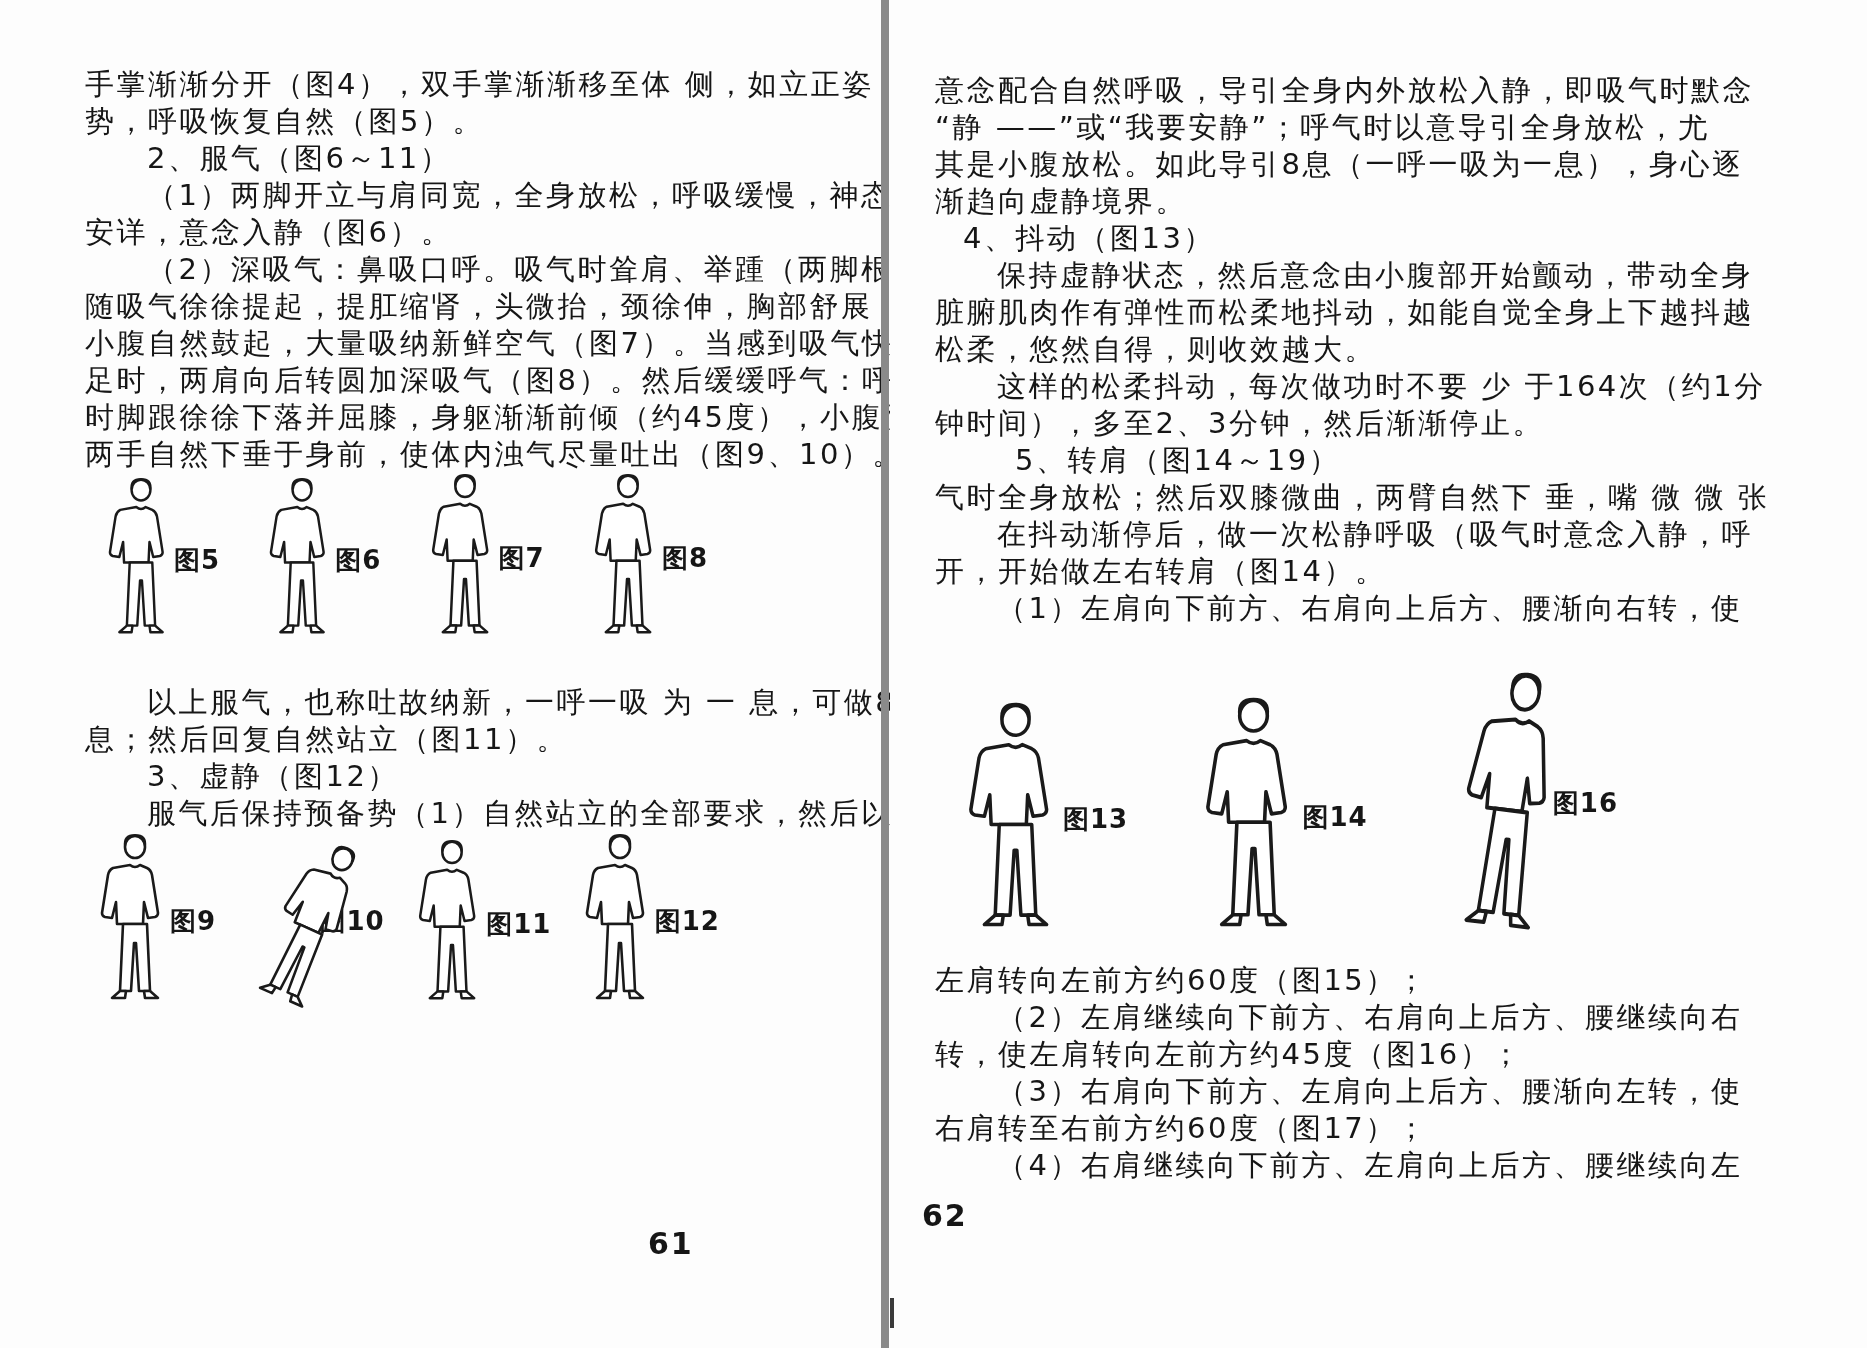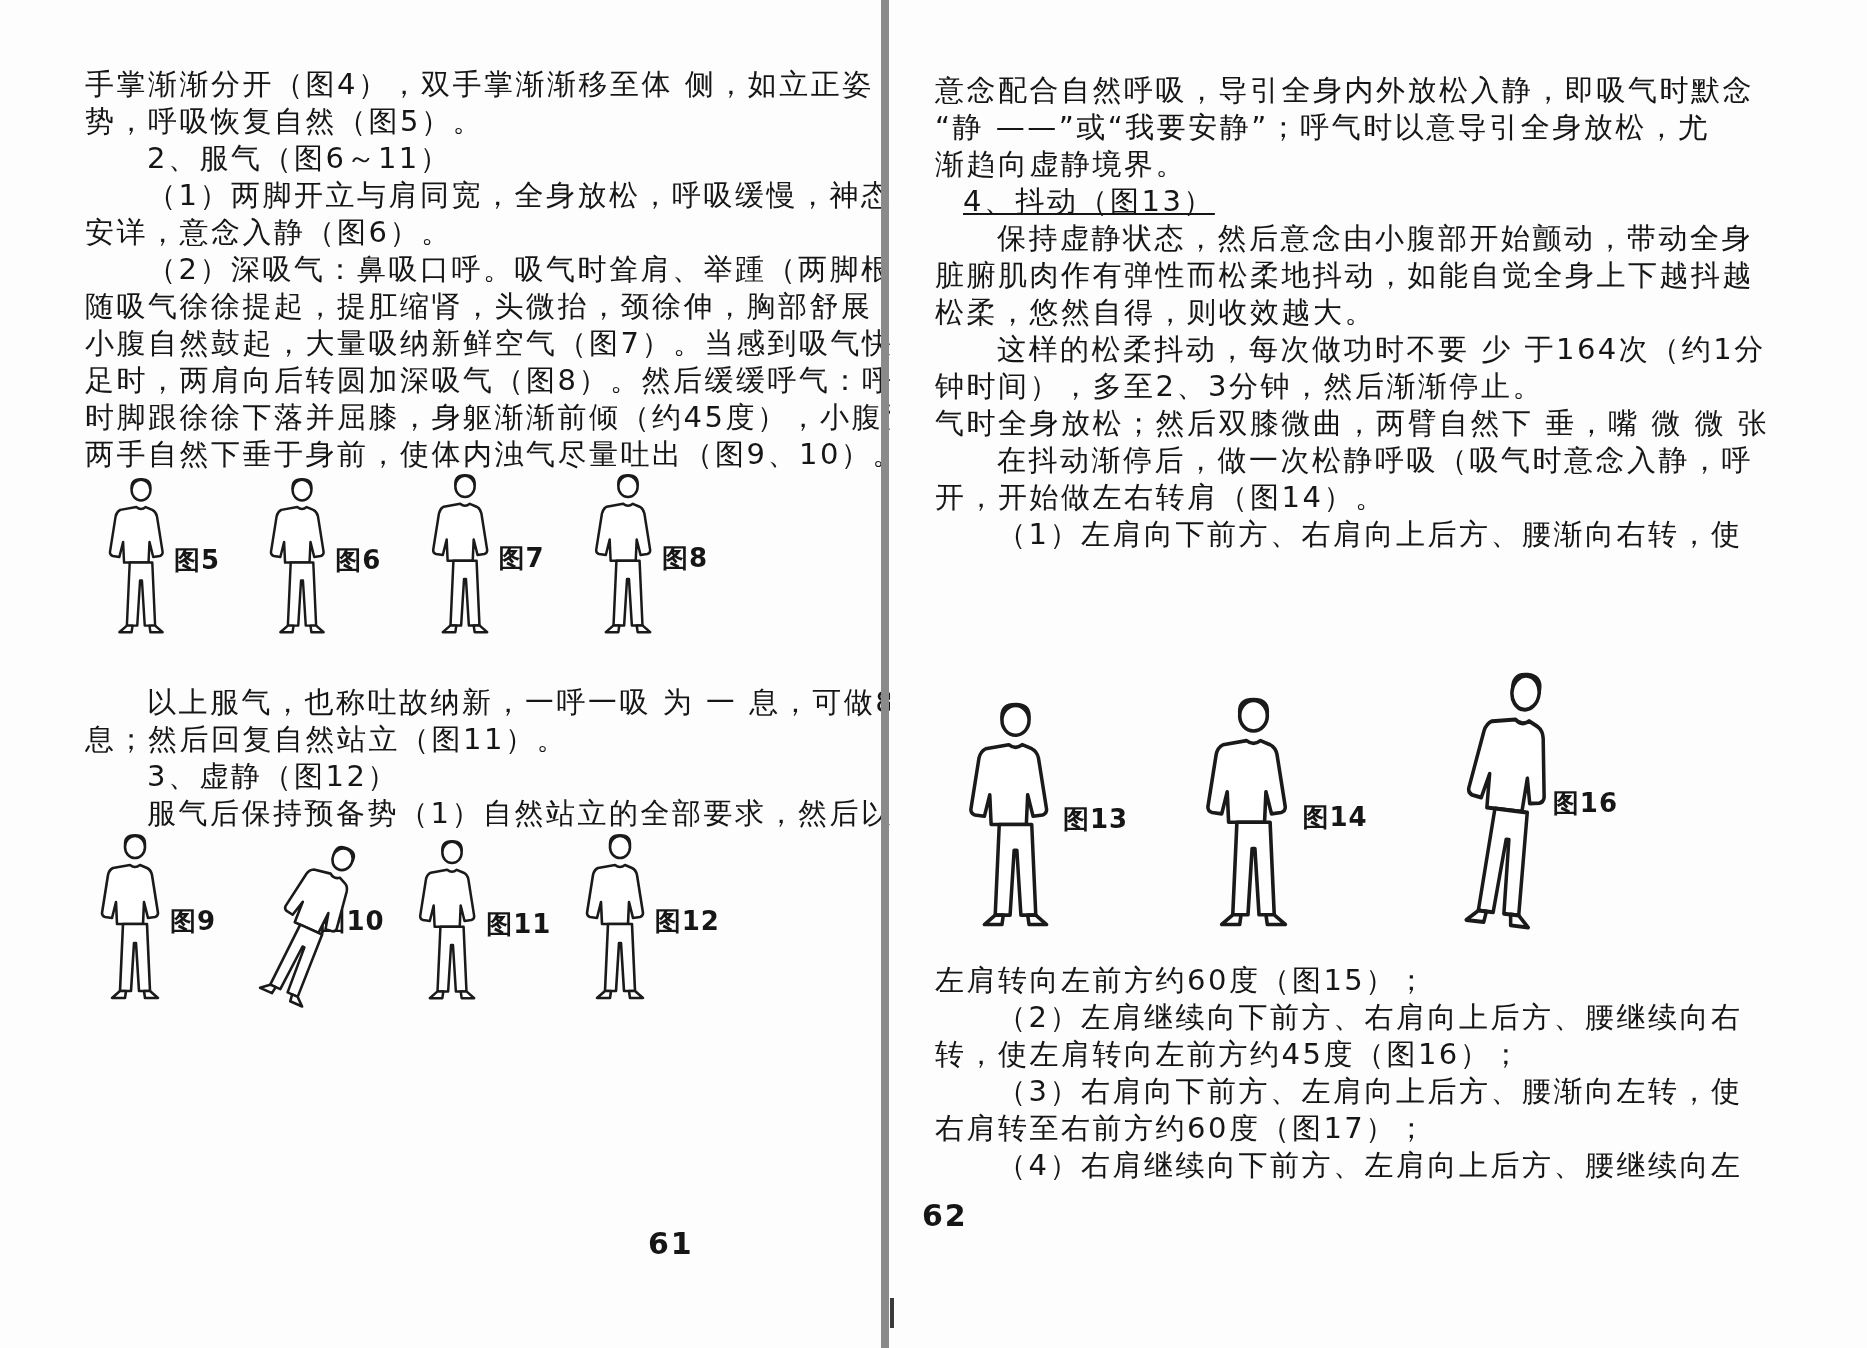--- a/index.html
+++ b/index.html
@@ -17,21 +17,21 @@
   
   .divider{position:absolute;left:881px;top:0;width:8px;height:1348px;background:#8a8a8a;}
   .tick{position:absolute;width:4px;background:#3a3a3a;}
 
   
   .col{position:absolute;}
   .line{
     font-size:29px;line-height:37px;height:37px;
     letter-spacing:2.5px;white-space:nowrap;font-weight:500;
   }
-  .ind1{padding-left:28px;text-decoration:underline;}
+  .ind1{padding-left:28px;}
   .ind2{padding-left:62px;}
   .ind3{padding-left:80px;}
 
   
   .figrow{position:absolute;display:flex;justify-content:space-between;align-items:flex-end;}
   .figcell{display:flex;flex-direction:row;align-items:center;}
   .fig{display:block;}
   .caption{
     font-size:26px;line-height:30px;margin-top:8px;
     letter-spacing:1px;font-weight:600;text-align:center;
@@ -146,27 +146,29 @@
   <div class="tick" style="left:890px;top:628px;height:22px;"></div>
   <div class="tick" style="left:890px;top:838px;height:26px;"></div>
   <div class="tick" style="left:890px;top:1096px;height:24px;"></div>
   <div class="tick" style="left:890px;top:1298px;height:30px;"></div>
 
   <div class="page page-right">
 
     <div class="col" style="left:45px;top:72px;width:920px;">
       <div class="line">意念配合自然呼吸，导引全身内外放松入静，即吸气时默念</div>
       <div class="line">“静 ——”或“我要安静”；呼气时以意导引全身放松，尤</div>
+      <div class="line">其是小腹放松。如此导引8息（一呼一吸为一息），身心逐</div>
       <div class="line">渐趋向虚静境界。</div>
       <div class="line ind1">4、抖动（图13）</div>
       <div class="line ind2">保持虚静状态，然后意念由小腹部开始颤动，带动全身</div>
       <div class="line">脏腑肌肉作有弹性而松柔地抖动，如能自觉全身上下越抖越</div>
       <div class="line">松柔，悠然自得，则收效越大。</div>
       <div class="line ind2">这样的松柔抖动，每次做功时不要 少 于164次（约1分</div>
       <div class="line">钟时间），多至2、3分钟，然后渐渐停止。</div>
+      <div class="line ind3">5、转肩（图14～19）</div>
       <div class="line">气时全身放松；然后双膝微曲，两臂自然下 垂，嘴 微 微 张</div>
       <div class="line ind2">在抖动渐停后，做一次松静呼吸（吸气时意念入静，呼</div>
       <div class="line">开，开始做左右转肩（图14）。</div>
       <div class="line ind2">（1）左肩向下前方、右肩向上后方、腰渐向右转，使</div>
     </div>
 
     <div class="figrow" style="left:78px;top:630px;width:650px;height:300px;align-items:flex-end;">
       <div class="figcell">
         <svg class="fig" viewBox="0 0 70 170" width="95" height="230">
             <use href="#person"></use>

